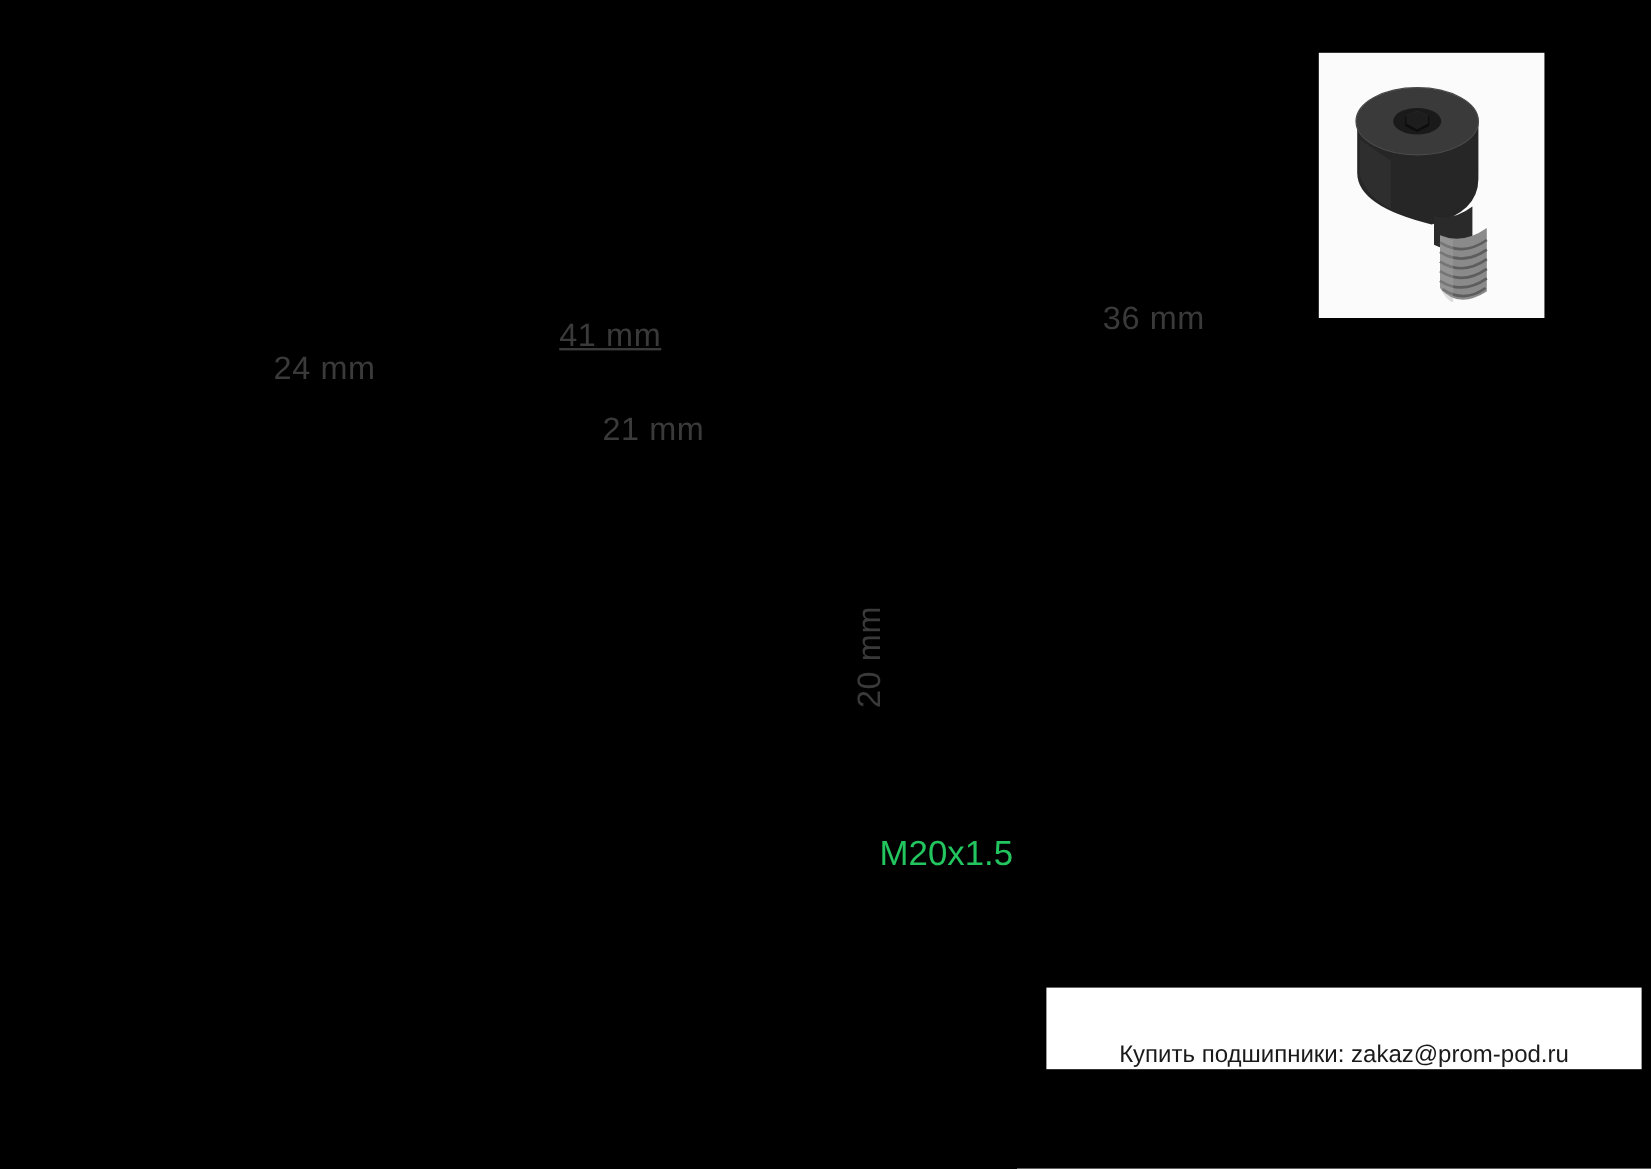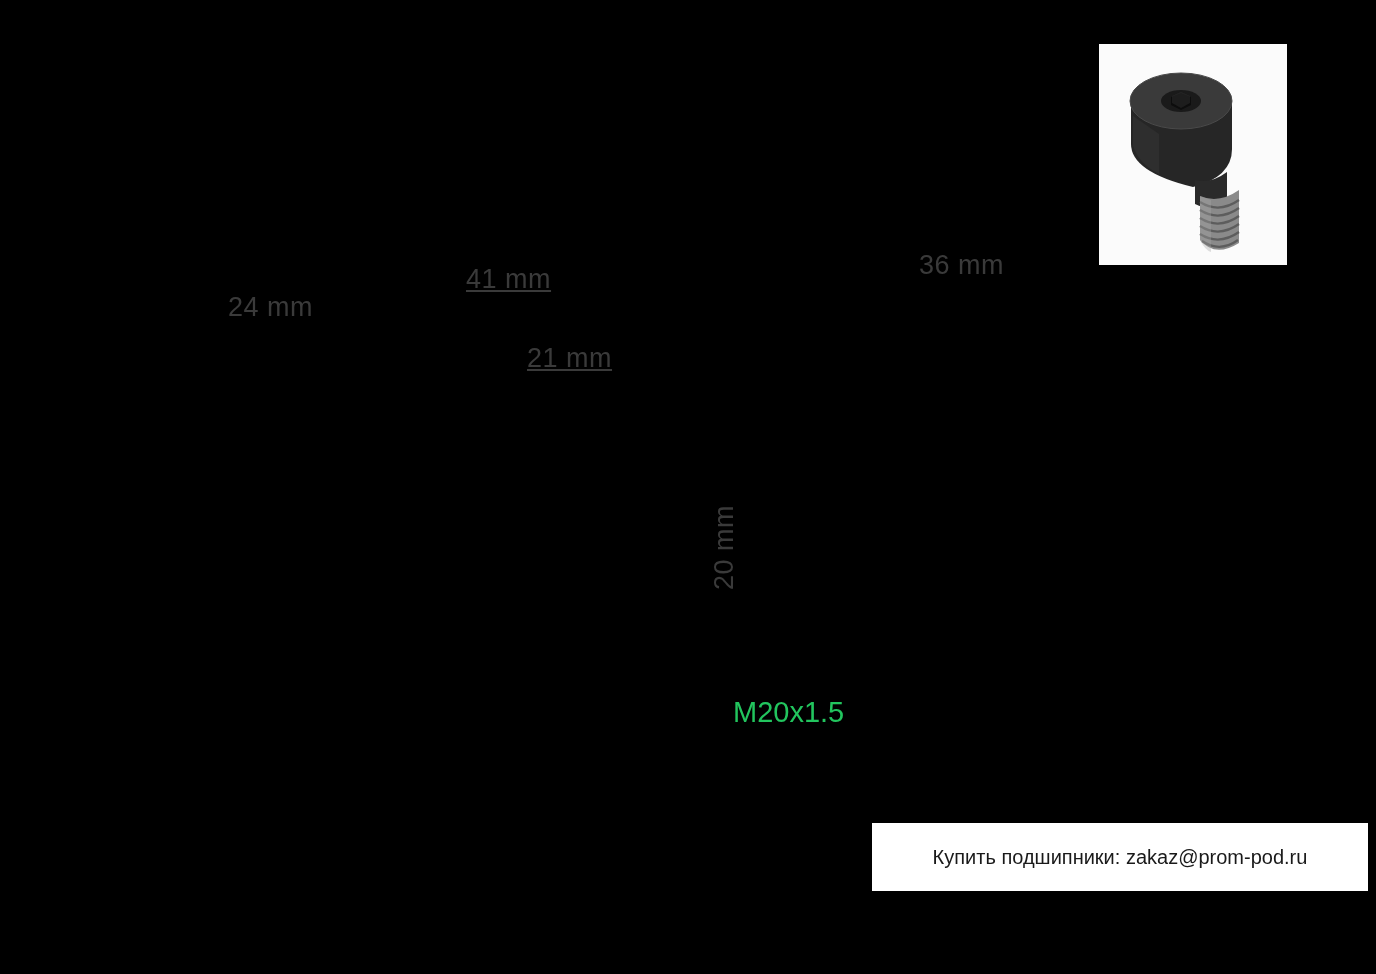--- a/index.html
+++ b/index.html
@@ -53,42 +53,42 @@
   }
   
   #contact-banner {
     position: absolute;
     left: 872px;
     top: 823px;
     width: 496px;
     height: 68px;
     background: #ffffff;
     display: flex;
-    align-items: center;
+    align-items: flex-end;
     justify-content: center;
   }
   #contact-banner .banner-text {
     color: #1a1a1a;
     font-family: "Liberation Sans", sans-serif;
     font-size: 20px;
     white-space: nowrap;
   }
 </style>
 </head>
 <body>
 
 <div id="canvas">
 
   <div class="dim-label" style="left:228px; top:266px;margin-top:28px;">24 mm</div>
 
   <div class="dim-label" style="left:466px; top:266px;text-decoration:underline;">41 mm</div>
 
   <div class="dim-label" style="left:919px; top:252px;">36 mm</div>
 
-  <div class="dim-label" style="left:527px; top:345px;text-decoration:underline;">21 mm</div>
+  <div class="dim-label" style="left:502px; top:345px;">21 mm</div>
 
   <div class="dim-label vertical" style="left:711px; top:590px;">20 mm</div>
 
   <div class="thread-label" style="left:733px; top:698px;">M20x1.5</div>
 
   <div id="photo-box">
     <svg width="188" height="221" viewBox="0 0 188 221">
       <rect x="0" y="0" width="188" height="221" fill="#fbfbfb"></rect>
 
       <g>

